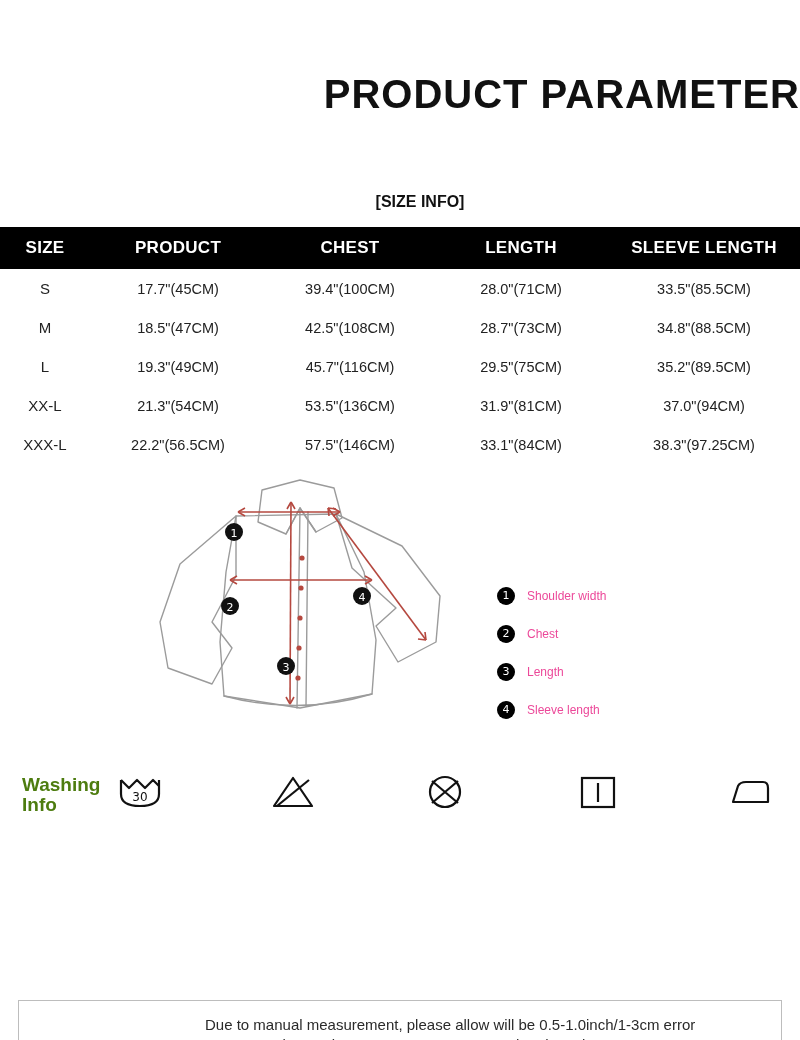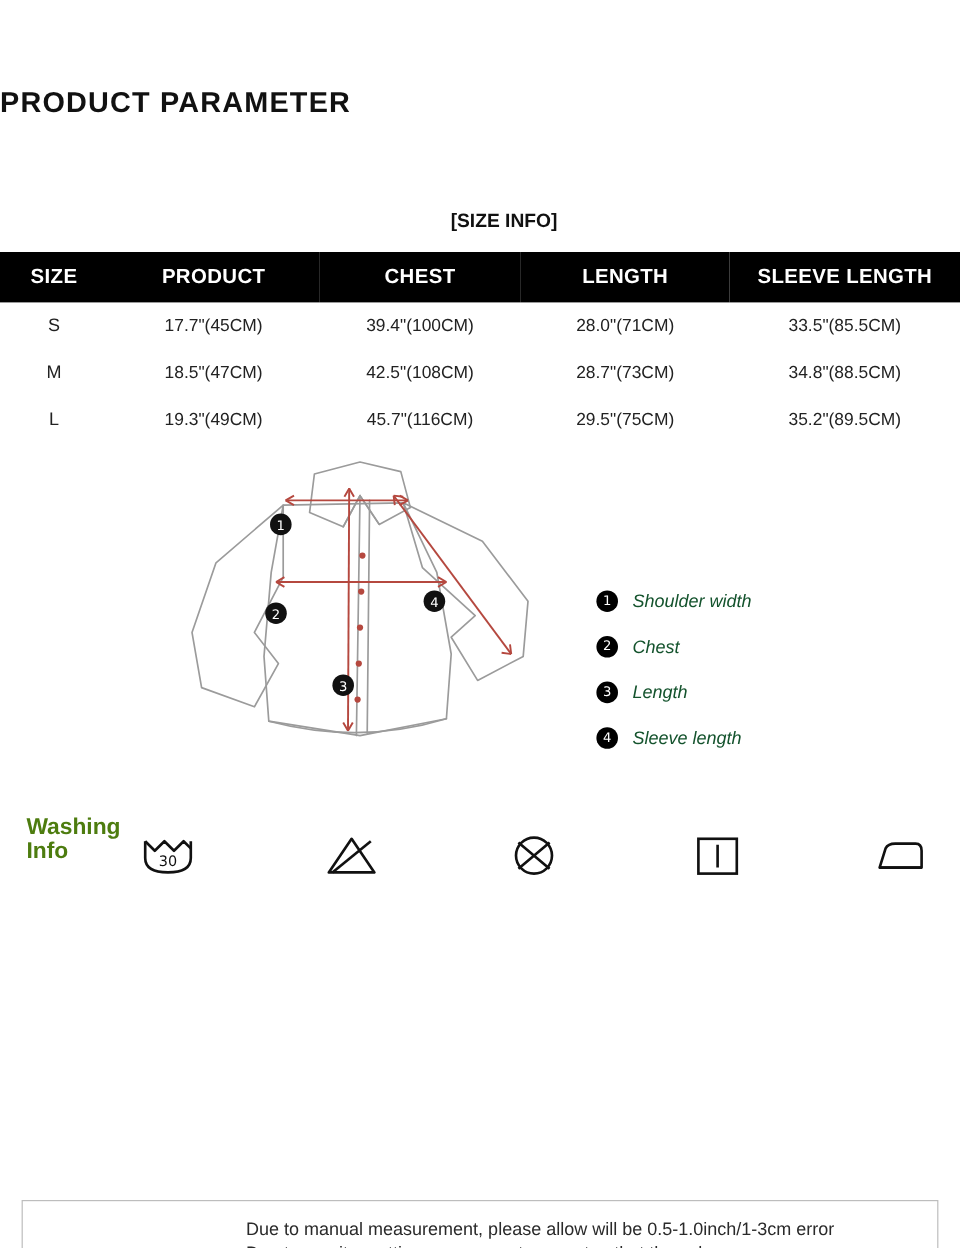--- a/index.html
+++ b/index.html
@@ -16,22 +16,22 @@
     overflow: hidden;
   }
   .page {
     width: 800px;
     height: 1040px;
     position: relative;
   }
 
   
   .main-title {
-    text-align: left;
-    font-size: 24px;
+    text-align: right;
+    font-size: 40px;
     font-weight: bold;
     letter-spacing: 1px;
     margin-top: 72px;
     color: #111;
   }
   .size-info-title {
     text-align: center;
     font-size: 16px;
     font-weight: bold;
     margin-top: 76px;
@@ -102,23 +102,22 @@
     background: #000;
     color: #fff;
     font-size: 11px;
     line-height: 18px;
     text-align: center;
     font-family: "DejaVu Sans", sans-serif;
     margin-right: 12px;
     flex: 0 0 auto;
   }
   .legend-label {
-    font-size: 15px;
-    color: #14532d;
-    font-style: italic;
+    font-size: 12px;
+    color: #ec4899;
   }
 
   
   .wash-area {
     position: relative;
     width: 800px;
     height: 96px;
     margin-top: 4px;
   }
   .wash-label {
@@ -127,21 +126,21 @@
     top: 24px;
     font-size: 19px;
     font-weight: bold;
     line-height: 20px;
     color: #4d7c0f;
     width: 70px;
   }
   .wash-icons {
     position: absolute;
     left: 110px;
-    top: 32px;
+    top: 16px;
     width: 670px;
     display: flex;
     justify-content: space-between;
     align-items: center;
   }
   .wash-icon {
     width: 60px;
     height: 52px;
     display: flex;
     align-items: center;
@@ -201,20 +200,34 @@
         <td>28.7"(73CM)</td>
         <td>34.8"(88.5CM)</td>
       </tr>
       <tr>
         <td class="cell-size">L</td>
         <td>19.3"(49CM)</td>
         <td>45.7"(116CM)</td>
         <td>29.5"(75CM)</td>
         <td>35.2"(89.5CM)</td>
       </tr>
+      <tr>
+        <td class="cell-size">XX-L</td>
+        <td>21.3"(54CM)</td>
+        <td>53.5"(136CM)</td>
+        <td>31.9"(81CM)</td>
+        <td>37.0"(94CM)</td>
+      </tr>
+      <tr>
+        <td class="cell-size">XXX-L</td>
+        <td>22.2"(56.5CM)</td>
+        <td>57.5"(146CM)</td>
+        <td>33.1"(84CM)</td>
+        <td>38.3"(97.25CM)</td>
+      </tr>
     </tbody>
   </table>
 
   <div class="diagram-area">
 
     <div class="shirt-wrap">
       <svg width="340" height="270" viewBox="0 0 340 270">
         <g fill="none" stroke="#9b9b9b" stroke-width="1.4" stroke-linejoin="round" stroke-linecap="round">
 
           <path d="M96 44 L40 92 L20 150 L28 196 L72 212 L92 176 L72 150 L96 104 Z"></path>

